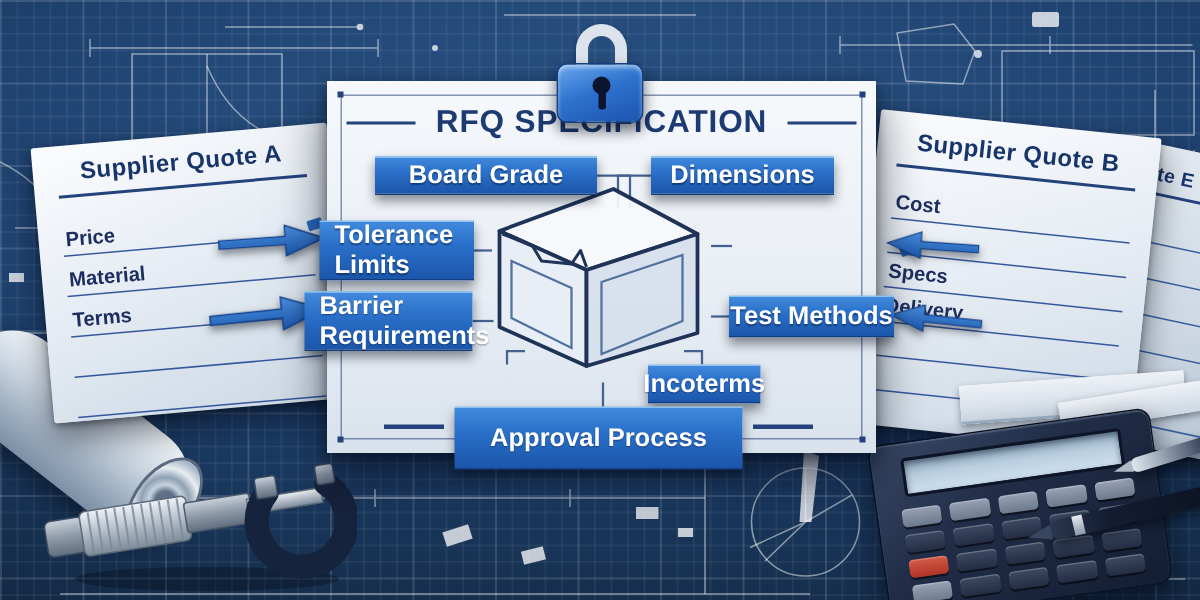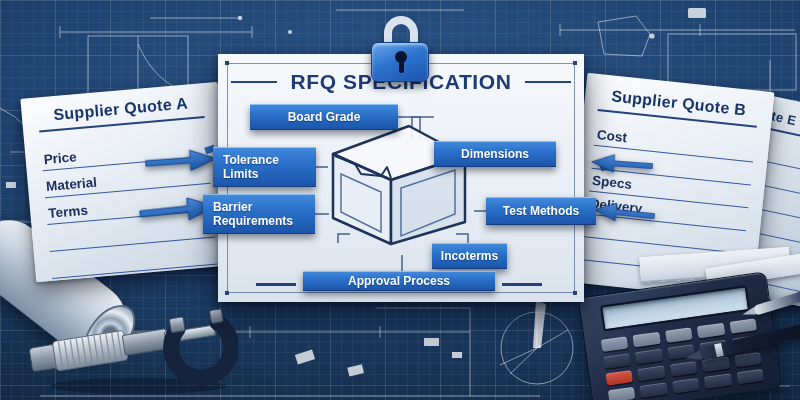--- a/index.html
+++ b/index.html
@@ -68,32 +68,32 @@
 
   .connectors, .carton { position:absolute; }
   .connectors { left:0; top:0; z-index:1; }
   .carton { left:105px; top:60px; z-index:2; }
 
   .spec-box {
     position:absolute; z-index:5; display:flex; align-items:center; justify-content:center;
     background:linear-gradient(180deg,#4189dc 0%, #2a70c9 40%, #1b56ab 100%);
     border-top:1px solid #8cc0ef; border-bottom:1px solid #123c7c;
     box-shadow:0 4px 7px rgba(3,9,22,0.45);
-    color:#fff; font-size:12px; font-weight:bold; text-shadow:0 1px 1px rgba(0,0,30,0.4);
+    color:#fff; font-size:17px; font-weight:bold; text-shadow:0 1px 1px rgba(0,0,30,0.4);
   }
   .sb-left2 { justify-content:flex-start; padding-left:10px; line-height:1.2; }
   .sb-board     { left:32px;  top:50px;  width:148px; height:26px; }
-  .sb-dims      { left:216px; top:50px;  width:122px; height:26px;margin-top:37px; }
+  .sb-dims      { left:216px; top:50px;  width:122px; height:26px; }
   .sb-tolerance { left:-5px;  top:93px;  width:103px; height:40px;justify-content:flex-end; }
   .sb-cobb      { left:270px; top:95px;  width:98px;  height:31px; }
   .sb-barrier   { left:-15px; top:140px; width:112px; height:40px; }
   .sb-test      { left:268px; top:143px; width:110px; height:28px; }
   .sb-printing  { left:22px;  top:189px; width:134px; height:26px; }
   .sb-incoterms { left:214px; top:189px; width:75px;  height:26px; }
-  .sb-approval  { left:85px;  top:217px; width:192px; height:20px; }
+  .sb-approval  { left:85px;  top:217px; width:192px; height:42px; }
   .approval-dash { position:absolute; top:229px; width:40px; height:2.5px; background:#24437c; z-index:4; }
   .ad-left { left:38px; } .ad-right { left:284px; }
 
   
   .lock { position:absolute; left:371px; top:16px; width:60px; height:66px; z-index:14; }
   .lock-shackle {
     position:absolute; left:13px; top:0; width:34px; height:32px;
     border:8px solid #dde3ec; border-bottom:none; border-radius:17px 17px 0 0;
     box-shadow:inset 0 0 2px rgba(80,100,130,0.6), 0 2px 4px rgba(3,9,22,0.4);
   }

